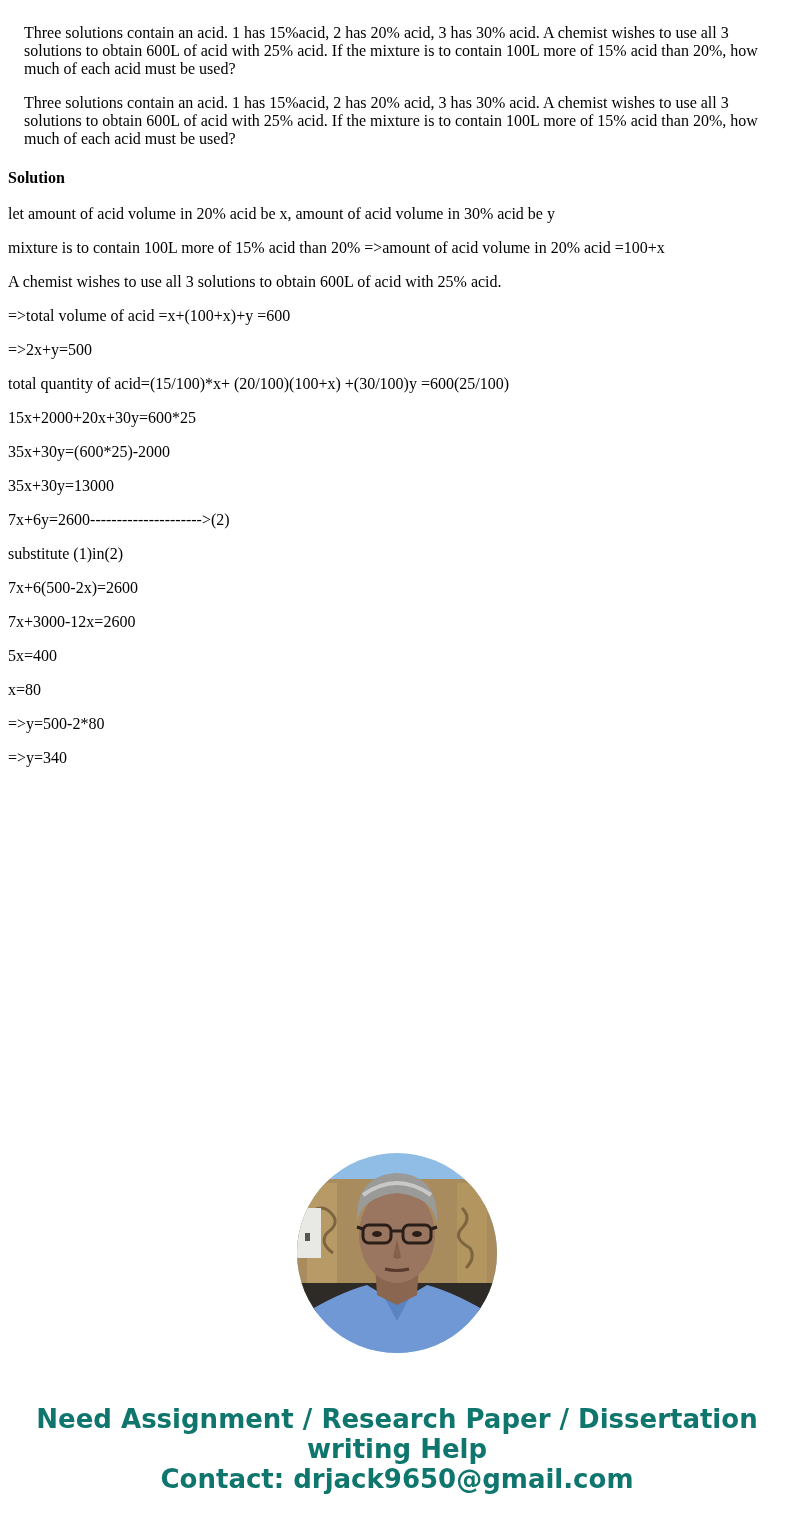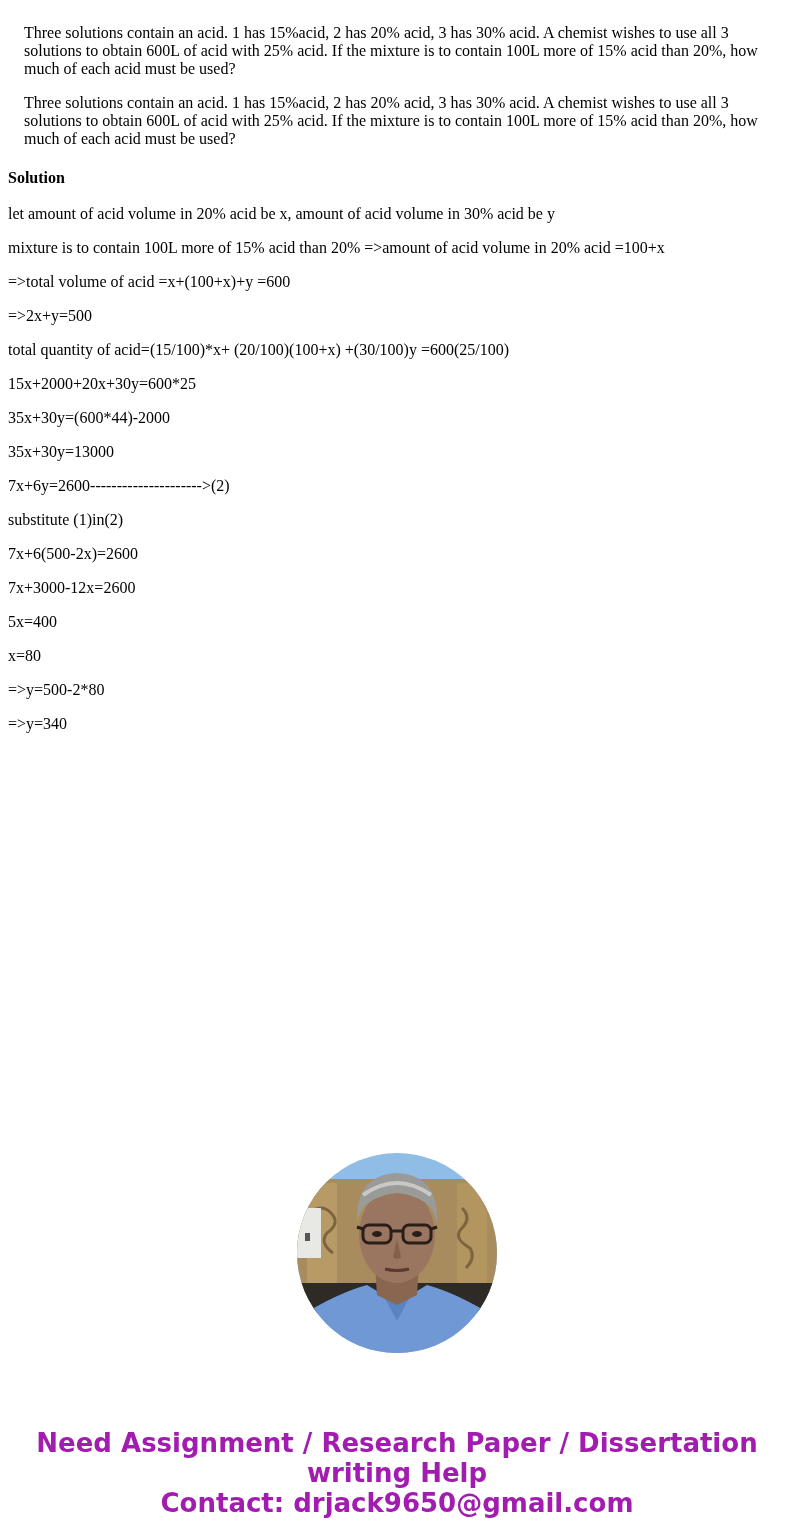--- a/index.html
+++ b/index.html
@@ -52,42 +52,42 @@
     .promo {
       position: absolute;
       left: 0;
       top: 1404px;
       width: 794px;
       text-align: center;
       font-family: "DejaVu Sans", sans-serif;
       font-weight: bold;
       font-size: 26px;
       line-height: 30px;
-      color: #a21caf;
-      margin-top: 24px;
+      color: #0f766e;
     }
     .promo div { margin: 0; }
   </style>
 </head>
 <body>
 
 <div class="content">
   <div class="question">Three solutions contain an acid. 1 has 15%acid, 2 has 20% acid, 3 has 30% acid. A chemist wishes to use all 3 solutions to obtain 600L of acid with 25% acid. If the mixture is to contain 100L more of 15% acid than 20%, how much of each acid must be used?</div>
   <div class="question">Three solutions contain an acid. 1 has 15%acid, 2 has 20% acid, 3 has 30% acid. A chemist wishes to use all 3 solutions to obtain 600L of acid with 25% acid. If the mixture is to contain 100L more of 15% acid than 20%, how much of each acid must be used?</div>
 
   <h3 class="solution-heading">Solution</h3>
 
   <div class="steps">
     <p>let amount of acid volume in 20% acid be x, amount of acid volume in 30% acid be y</p>
     <p>mixture is to contain 100L more of 15% acid than 20% =&gt;amount of acid volume in 20% acid =100+x</p>
+    <p>A chemist wishes to use all 3 solutions to obtain 600L of acid with 25% acid.</p>
     <p>=&gt;total volume of acid =x+(100+x)+y =600</p>
     <p>=&gt;2x+y=500</p>
     <p>total quantity of acid=(15/100)*x+ (20/100)(100+x) +(30/100)y =600(25/100)</p>
     <p>15x+2000+20x+30y=600*25</p>
-    <p>35x+30y=(600*44)-2000</p>
+    <p>35x+30y=(600*25)-2000</p>
     <p>35x+30y=13000</p>
     <p>7x+6y=2600---------------------&gt;(2)</p>
     <p>substitute (1)in(2)</p>
     <p>7x+6(500-2x)=2600</p>
     <p>7x+3000-12x=2600</p>
     <p>5x=400</p>
     <p>x=80</p>
     <p>=&gt;y=500-2*80</p>
     <p>=&gt;y=340</p>
   </div>

